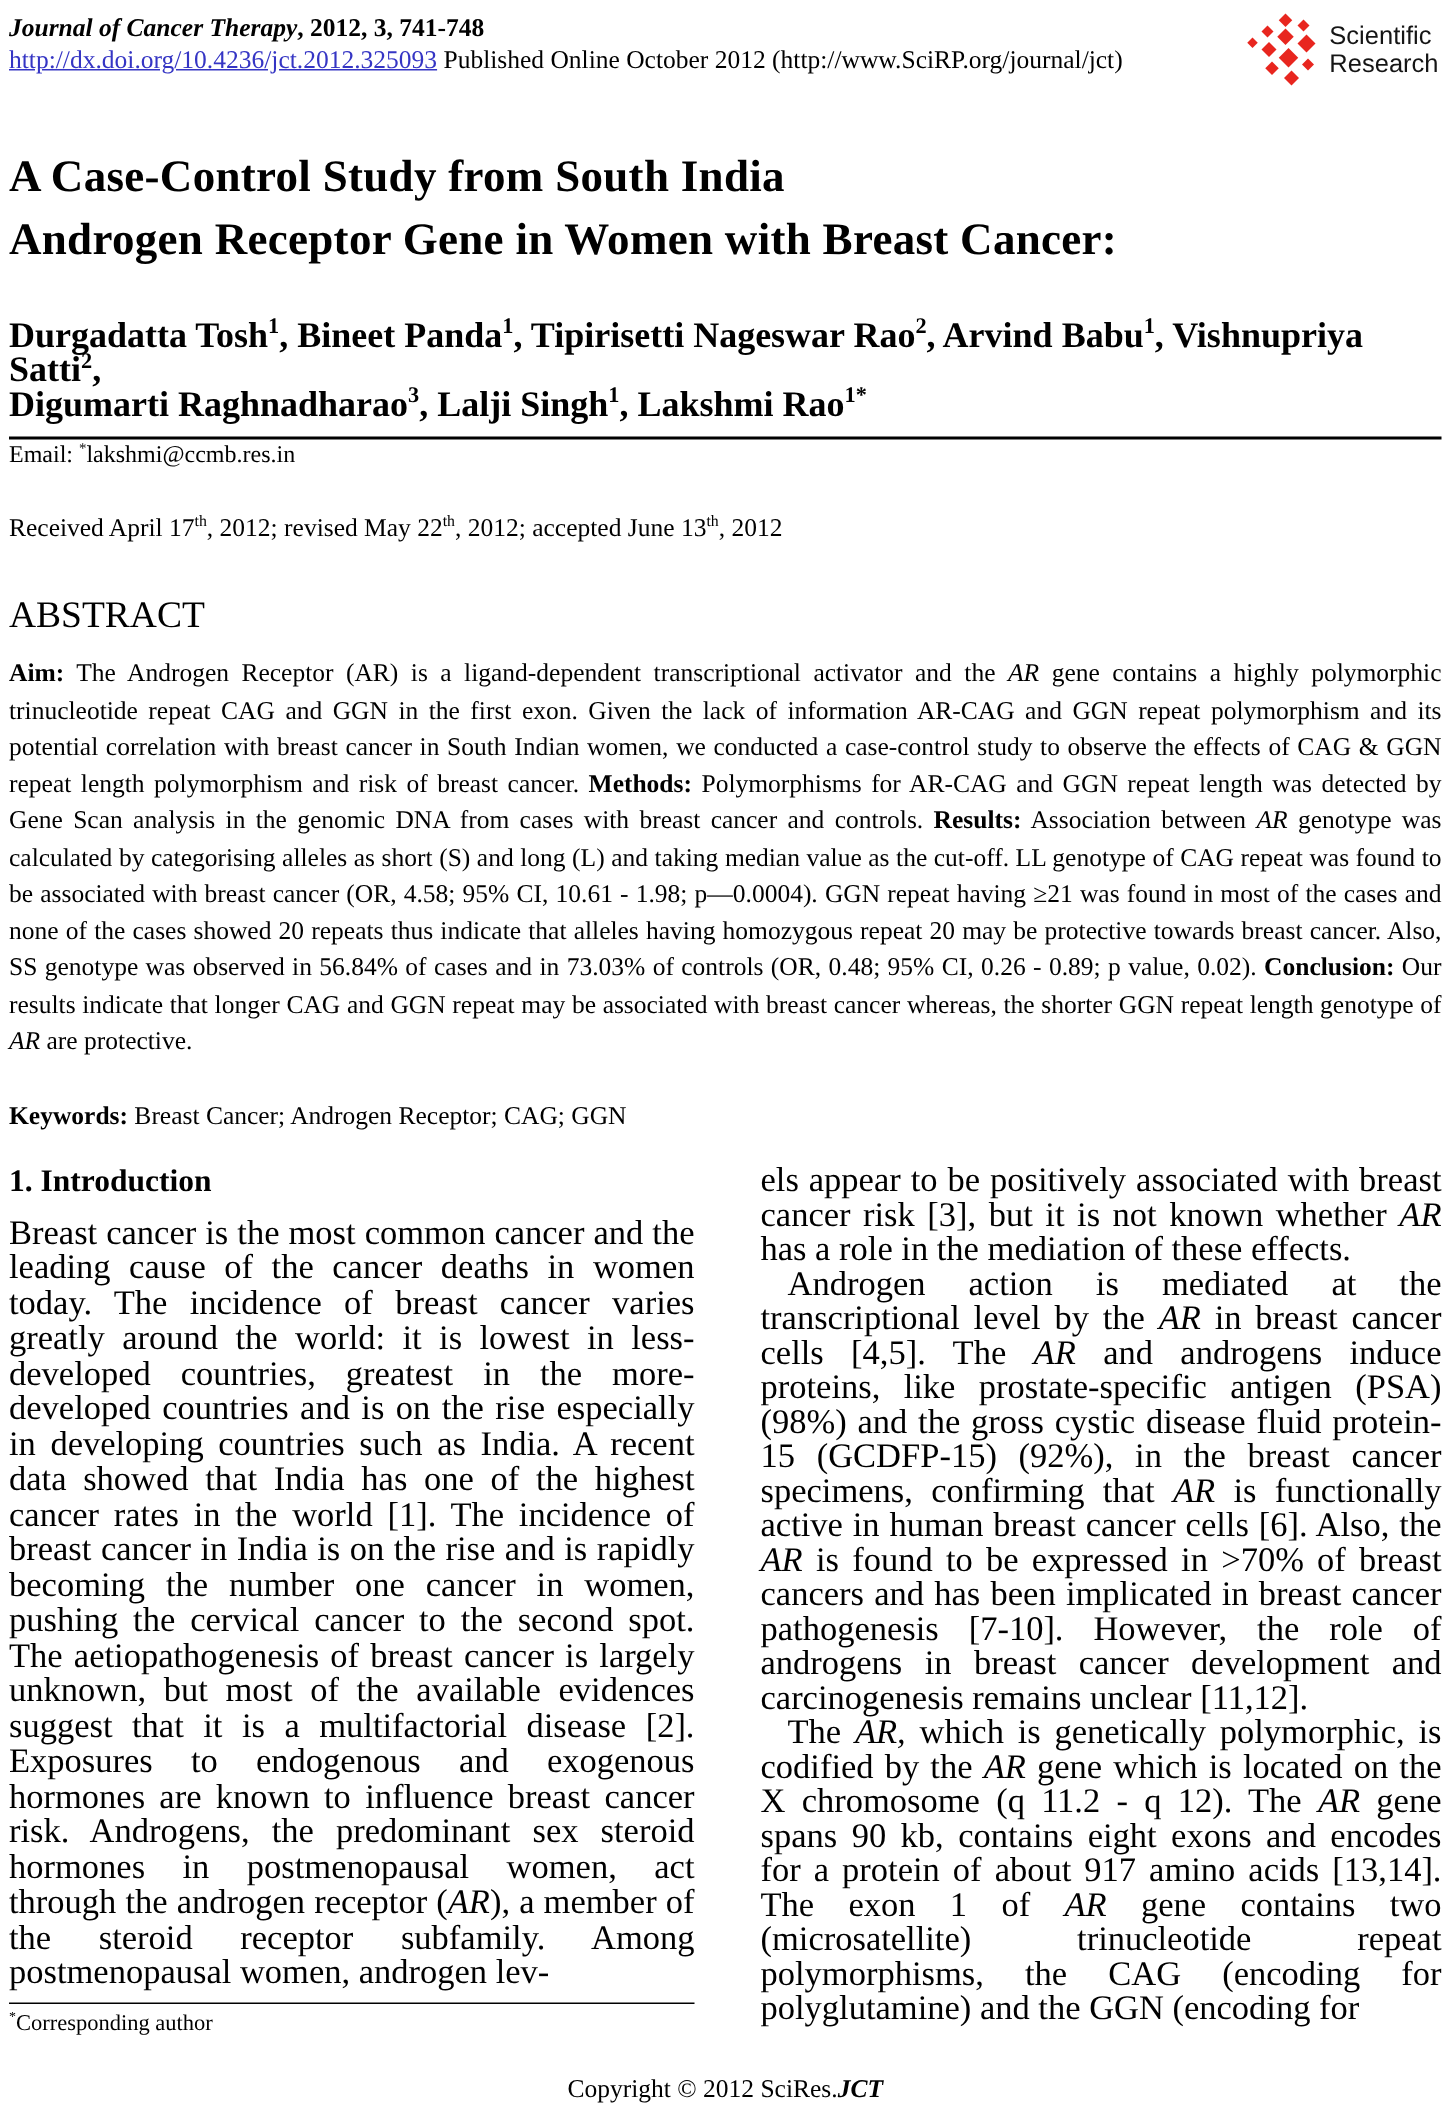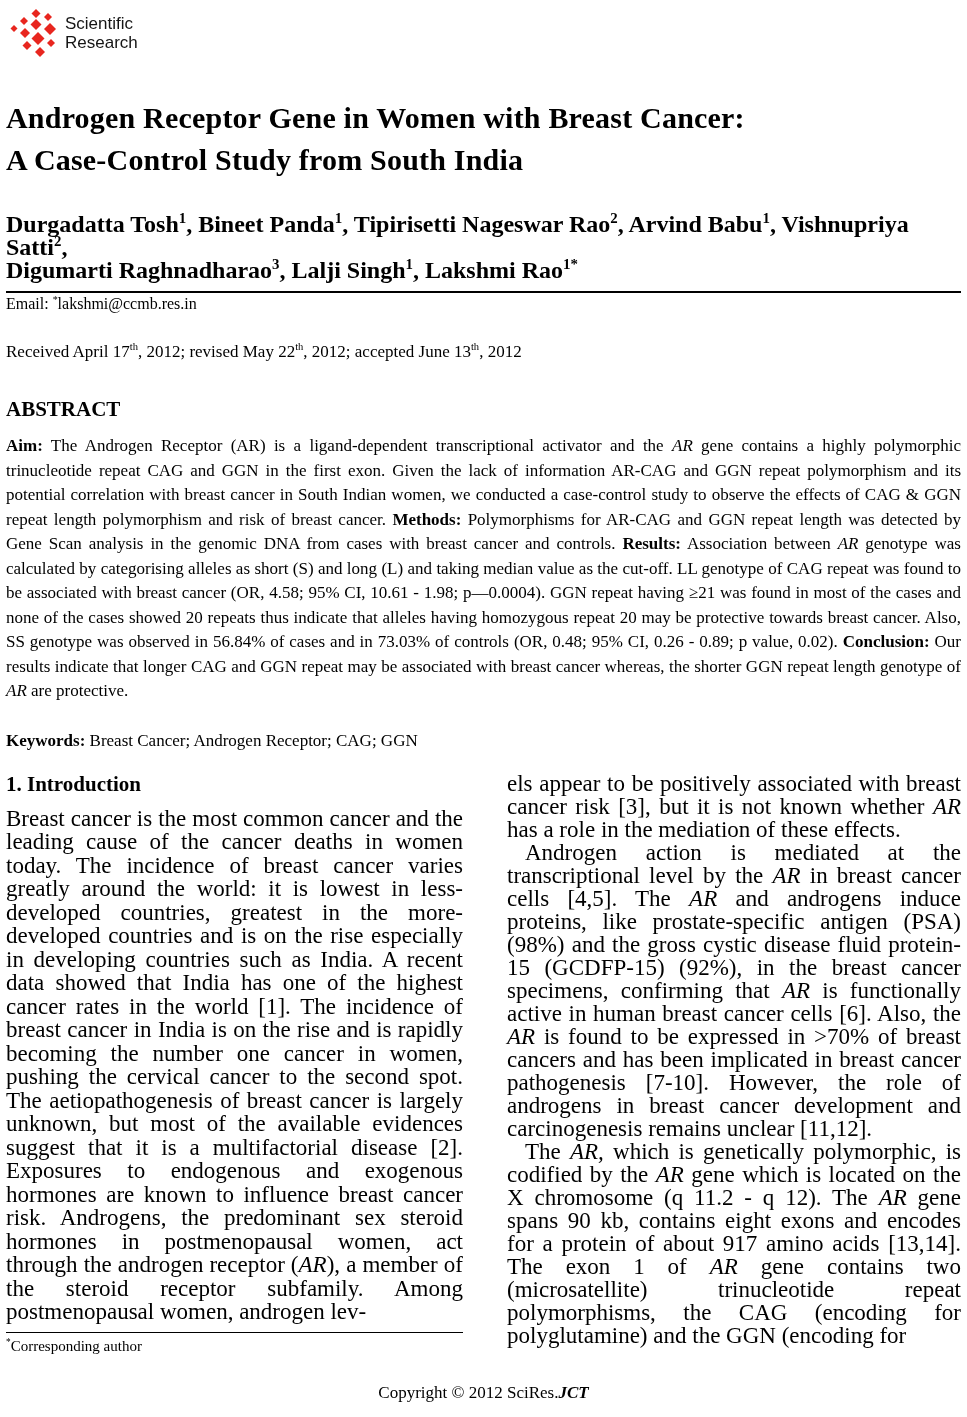--- a/index.html
+++ b/index.html
@@ -29,21 +29,21 @@
   .title { margin: 39px 0 0 0; font-size: 30px; font-weight: bold; line-height: 42px; letter-spacing: 0.2px; }
   .authors { margin-top: 32px; font-size: 24px; font-weight: bold; line-height: 23px; }
   .authors-rule { margin: 9px 0 0 0; border: none; border-top: 2px solid #000; }
 
   
   .affiliations { margin-top: 9px; font-size: 16px; line-height: 22px; text-align: justify; }
   .email-line { font-size: 16px; line-height: 22px; }
   .received-line { margin-top: 26px; font-size: 17px; line-height: 22px; }
 
   
-  .abstract-heading { margin: 34px 0 0 0; font-size: 21px; font-weight: bold; }
+  .abstract-heading { margin: 34px 0 0 0; font-size: 25px; font-weight: normal; }
   .abstract-body { margin: 12px 0 0 0; font-size: 17px; line-height: 24.5px; text-align: justify; }
   .keywords { margin: 26px 0 0 0; font-size: 17px; line-height: 22px; }
 
   
   .columns { display: flex; gap: 44px; margin-top: 20px; min-height: 512px; }
   .col-left { width: 457px; flex: 0 0 457px; display: flex; flex-direction: column; }
   .col-right { flex: 1; }
   .section-heading { margin: 0 0 10px 0; font-size: 21px; font-weight: bold; }
   .body-par { margin: 0; font-size: 23px; line-height: 23.5px; text-align: justify; }
   .col-right .body-par { line-height: 23px; }
@@ -55,20 +55,27 @@
   
   .footer { position: absolute; left: 6px; right: 6px; bottom: 14px; display: flex; justify-content: center; font-size: 17px; }
   .journal-abbr { font-weight: bold; font-style: italic; }
 </style>
 </head>
 <body>
 
 <div class="page">
 
   <div class="header">
+    <div class="header-left">
+      <div class="journal-line"><i>Journal of Cancer Therapy</i>, 2012, 3, 741-748</div>
+      <div class="doi-line">
+        <a class="doi-link">http://dx.doi.org/10.4236/jct.2012.325093</a>
+        <span>Published Online October 2012 (http://www.SciRP.org/journal/jct)</span>
+      </div>
+    </div>
     <div class="logo">
       <span>
         <svg width="54" height="50" viewBox="0 0 54 50" xmlns="http://www.w3.org/2000/svg">
           <g fill="currentColor">
             <polygon points="30,1 34.5,5.5 30,10 25.5,5.5"></polygon>
             <polygon points="42,5 46,9 42,13 38,9"></polygon>
             <polygon points="18,9 22,13 18,17 14,13"></polygon>
             <polygon points="30,11 35.5,16.5 30,22 24.5,16.5"></polygon>
             <polygon points="44,15 50,21 44,27 38,21"></polygon>
             <polygon points="8,17 11.5,20.5 8,24 4.5,20.5"></polygon>
@@ -81,22 +88,22 @@
         </svg>
       </span>
       <div class="logo-text">
         <div>Scientific</div>
         <div>Research</div>
       </div>
     </div>
   </div>
 
   <h1 class="title">
+    <div>A Case-Control Study from South India</div>
     <div>Androgen Receptor Gene in Women with Breast Cancer:</div>
-    <div>A Case-Control Study from South India</div>
   </h1>
 
   <div class="authors">
     <div>Durgadatta Tosh<sup>1</sup>, Bineet Panda<sup>1</sup>, Tipirisetti Nageswar Rao<sup>2</sup>, Arvind Babu<sup>1</sup>, Vishnupriya Satti<sup>2</sup>,</div>
     <div>Digumarti Raghnadharao<sup>3</sup>, Lalji Singh<sup>1</sup>, Lakshmi Rao<sup>1*</sup></div>
   </div>
 
   <hr class="authors-rule">
 
   <div class="email-line">Email: <sup>*</sup>lakshmi@ccmb.res.in</div>

